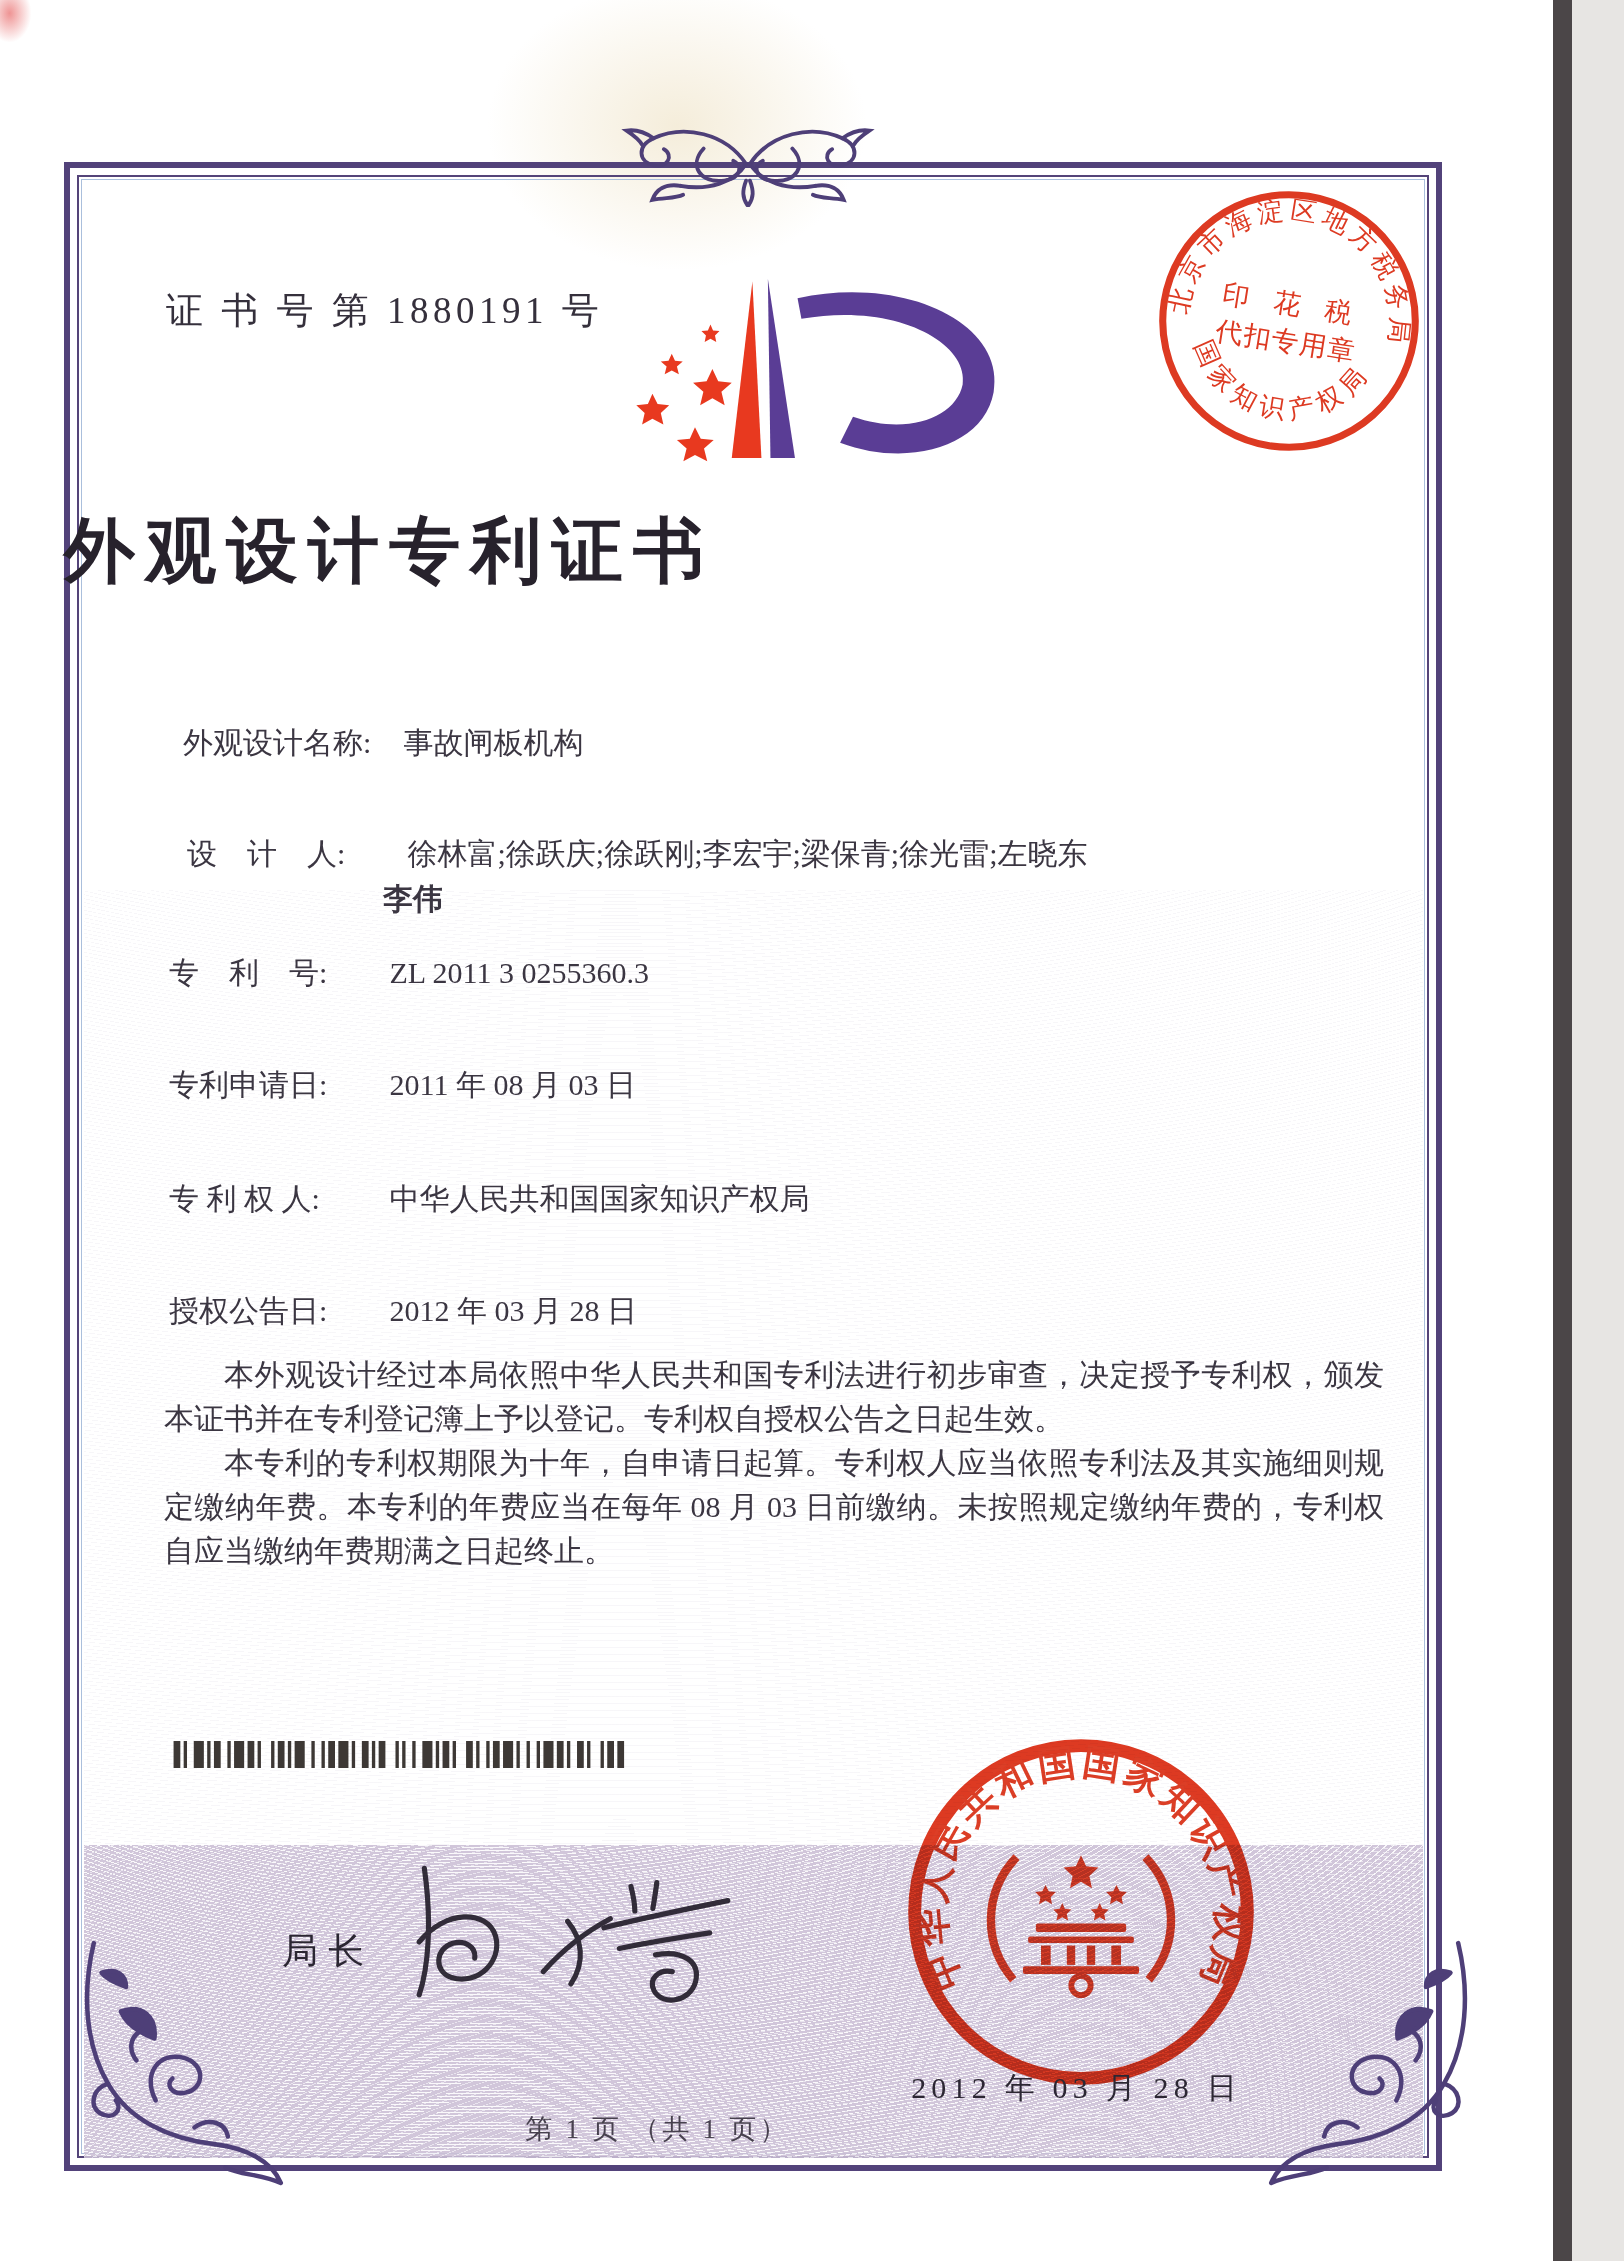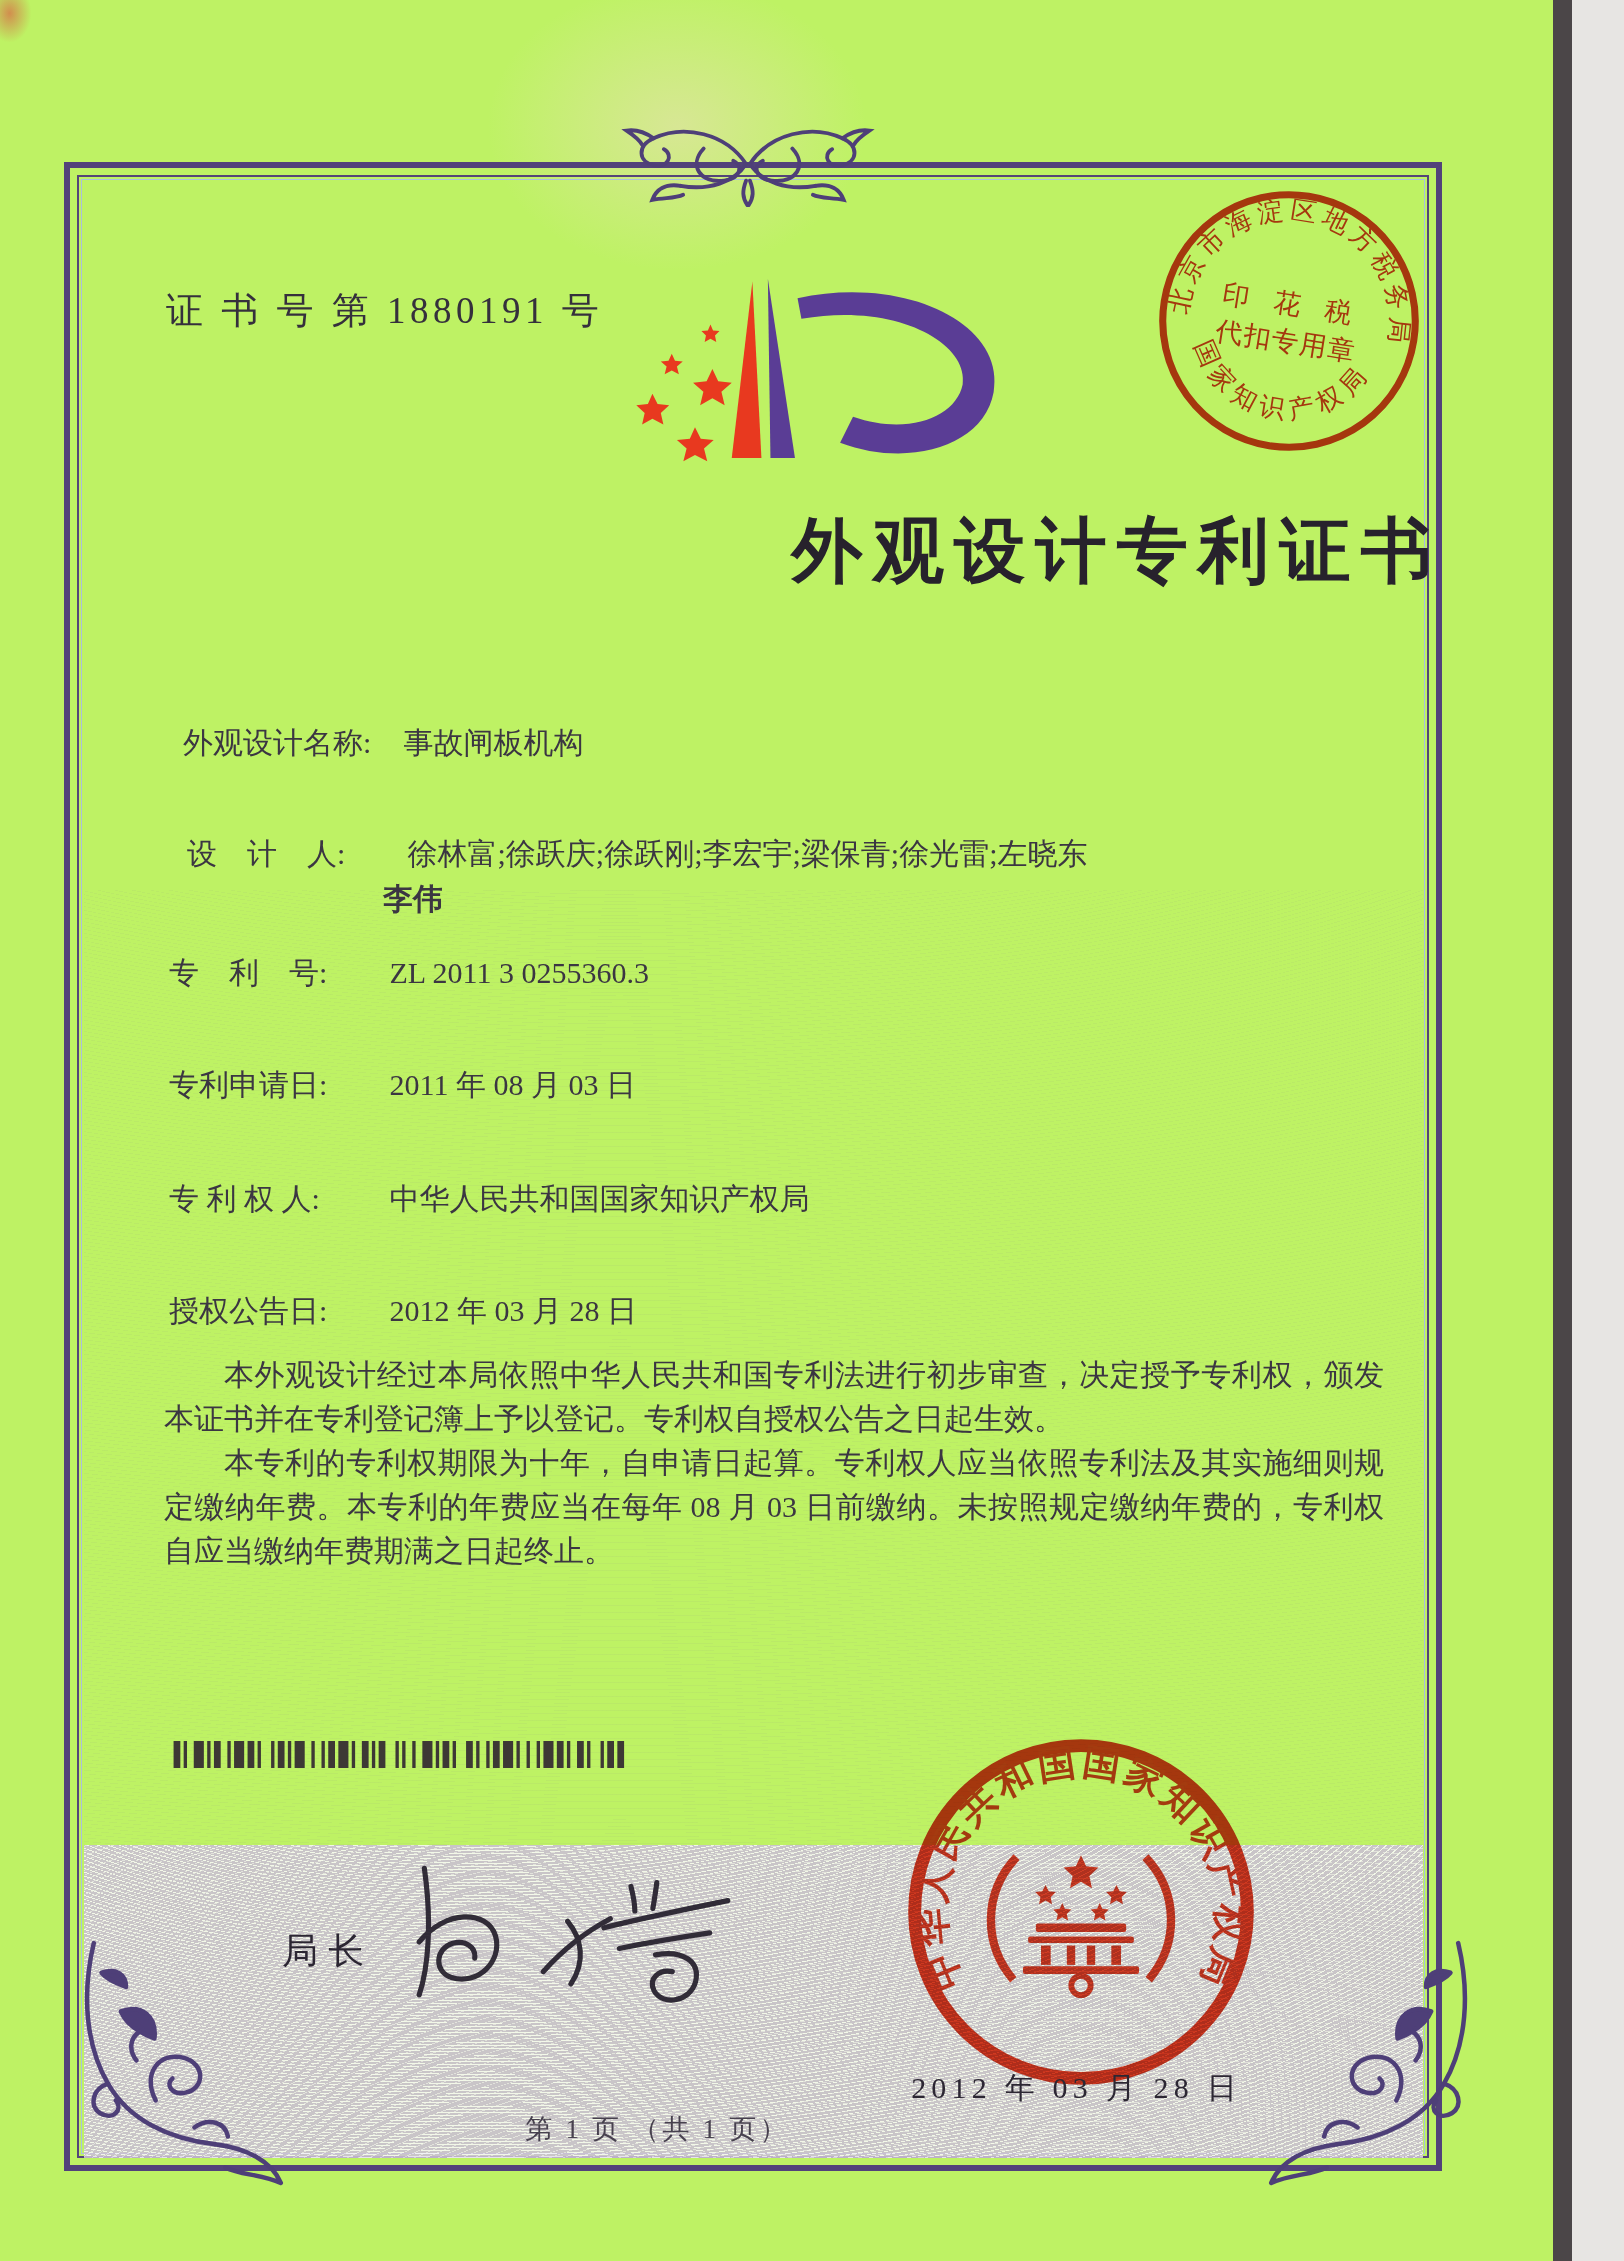--- a/index.html
+++ b/index.html
@@ -1,18 +1,18 @@
 <!DOCTYPE html>
 <html style="font-size:10.3px"><head>
 <meta charset="utf-8">
 <style>
   html,body{margin:0;padding:0;background:#e9e8e6;}
   .page{
     position:relative; width:1624px; height:2261px; overflow:hidden;
-    background:#bef264;
+    background:#ffffff;
     font-family:"Liberation Serif", serif;
     color:#3b3642;
   }
   
   .cream-glow{position:absolute;left:387px;top:0;width:580px;height:361px;
     background:radial-gradient(271px 206px at 50% 35%, rgba(236,222,188,.55), rgba(236,222,188,0) 70%);}
   .pink-smudge{position:absolute;left:-6.4px;top:-7.7px;width:52px;height:71px;
     background:radial-gradient(29px 39px at 30% 30%, rgba(225,60,60,.55), rgba(225,60,60,0) 75%);}
   .scan-strip{position:absolute;left:1553px;top:0;width:19.3px;height:2261px;background:#4b4648;}
   .scan-right{position:absolute;left:1572px;top:0;width:52px;height:2261px;background:#e7e5e3;}
@@ -29,21 +29,21 @@
       rgba(120,104,150,.06) 0 1.3px, rgba(0,0,0,0) 1.3px 7px);}
   .waves-band{position:absolute;left:84px;top:1845px;width:1339px;height:313px;
     background-color:#cbbfd6;
     background-image:
       repeating-radial-gradient(903px 451px at 30% -80%, rgba(255,255,255,.9) 0 1.3px, rgba(255,255,255,0) 1.3px 6.4px),
       repeating-radial-gradient(1032px 516px at 75% 220%, rgba(255,255,255,.55) 0 1.3px, rgba(255,255,255,0) 1.3px 7.7px);
     opacity:.88;}
 
   .cert-no{position:absolute;left:166px;top:286px;font-size:37px;letter-spacing:4.5px;color:#35303c;}
 
-  .title{position:absolute;left:64px;top:504px;width:1378px;text-align:right;
+  .title{position:absolute;left:64px;top:504px;width:1378px;text-align:left;
     font-size:71px;font-weight:bold;letter-spacing:10.3px;color:#27222c;}
 
   .row{position:absolute;left:169px;font-size:30px;color:#3b3642;white-space:nowrap;}
   .row .lbl{display:inline-block;min-width:213px;}
   .row2{position:absolute;left:383px;font-size:30px;color:#3b3642;font-weight:bold;}
 
   .body-text{position:absolute;left:164px;top:1353px;width:1220px;
     font-size:30px;line-height:44px;text-align:justify;color:#3b3642;}
   .body-text p{margin:0;text-indent:2em;}
 

